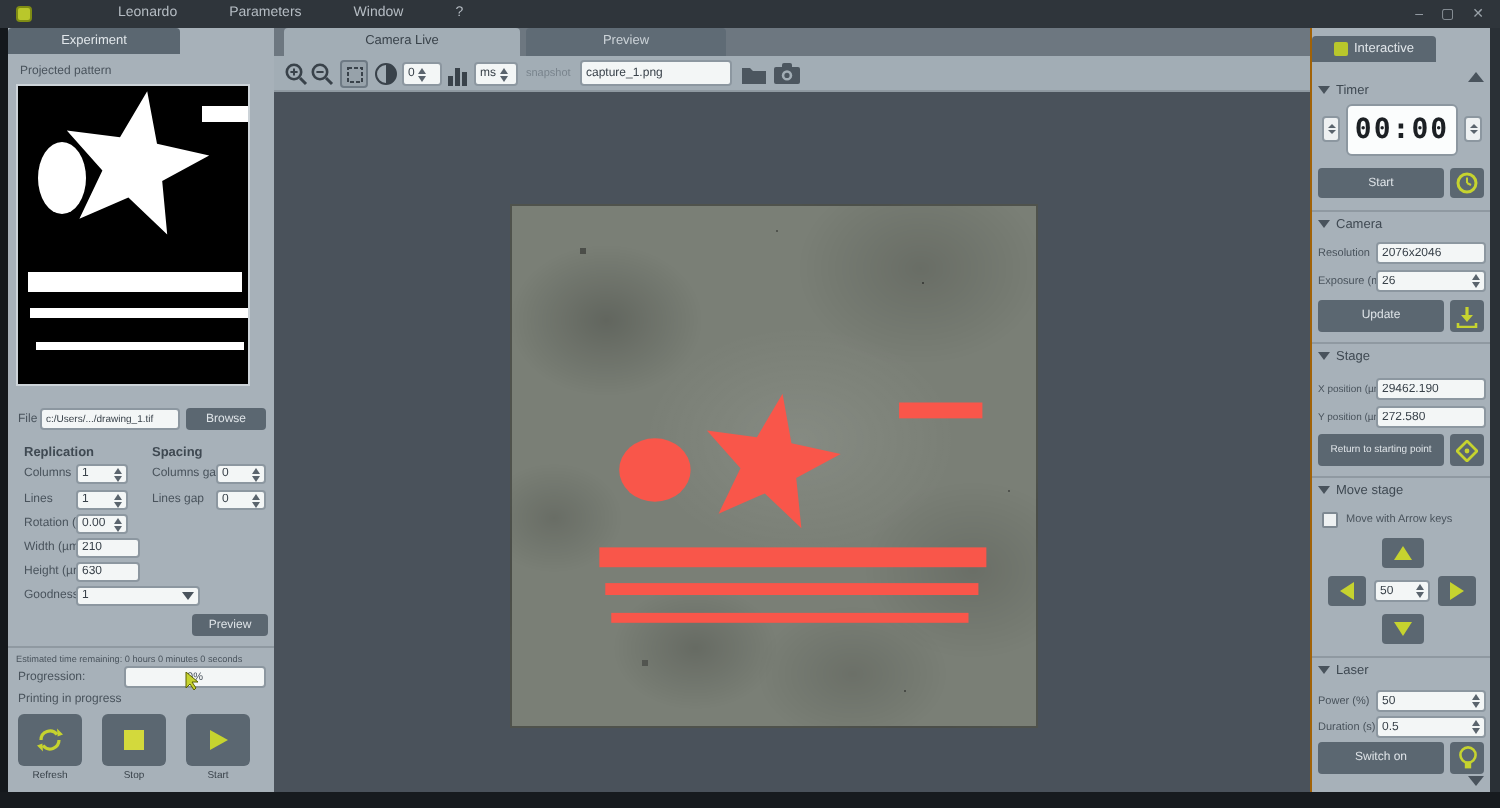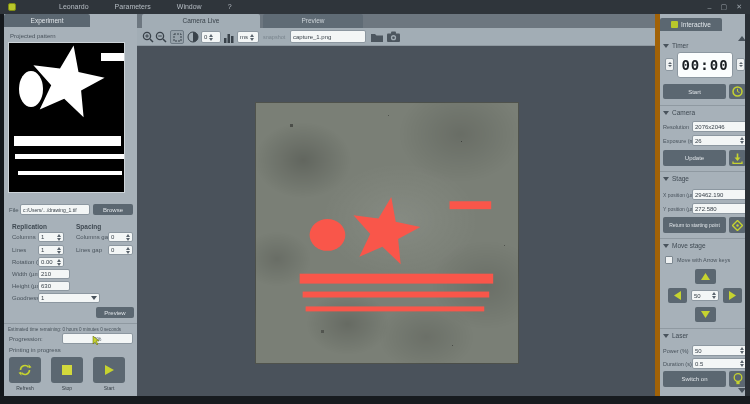--- a/index.html
+++ b/index.html
@@ -6,21 +6,21 @@
   *{box-sizing:border-box;font-family:"Liberation Sans",sans-serif;}
   .app{position:relative;width:750px;height:404px;background:#14181c;overflow:hidden;}
   
   .menubar{position:absolute;left:0;top:0;width:750px;height:14px;background:#2f353b;display:flex;align-items:center;}
   .appicon{width:8px;height:8px;border-radius:2px;background:#b9c72b;margin-left:8px;border:1px solid #7f8c14;}
   .menuitem{color:#b6bdc4;font-size:7px;padding:0 13px;line-height:14px;}
   .menuitem:first-of-type{margin-left:30px;}
   .winctl{position:absolute;right:8px;top:0;height:14px;display:flex;gap:9px;align-items:center;color:#9aa2a9;font-size:7px;}
   
   .lpanel{position:absolute;left:4px;top:14px;width:133px;height:382px;background:#a7b1b9;}
-  .rpanel{position:absolute;left:655px;top:14px;width:90px;height:382px;background:#a7b1b9;border-left:5px solid #a16207;}
+  .rpanel{position:absolute;left:655px;top:14px;width:90px;height:382px;background:#a7b1b9;border-left:1px solid #a16207;}
   .center{position:absolute;left:137px;top:14px;width:518px;height:382px;background:#76828c;}
   .bottomstrip{position:absolute;left:0;top:396px;width:750px;height:8px;background:#171b1f;}
   .rightedge{position:absolute;left:745px;top:14px;width:5px;height:382px;background:#2a3036;}
   
   .tab{position:absolute;height:13px;background:#5b6771;color:#e1e6ea;font-size:6.5px;line-height:13px;text-align:center;border-radius:2px 2px 0 0;}
   .lab{position:absolute;font-size:6px;color:#49535c;white-space:nowrap;}
   .hdr{position:absolute;font-size:6.5px;color:#3f4952;white-space:nowrap;font-weight:bold;}
   .tinput{position:absolute;background:#f3f6f6;border:1px solid #8c97a0;border-radius:2px;font-size:6px;color:#39424a;display:flex;align-items:center;padding:0 2px;overflow:hidden;white-space:nowrap;}
   .tinput .val{flex:1;overflow:hidden;}
   .stepper{display:flex;flex-direction:column;justify-content:center;gap:1px;margin-left:2px;}

